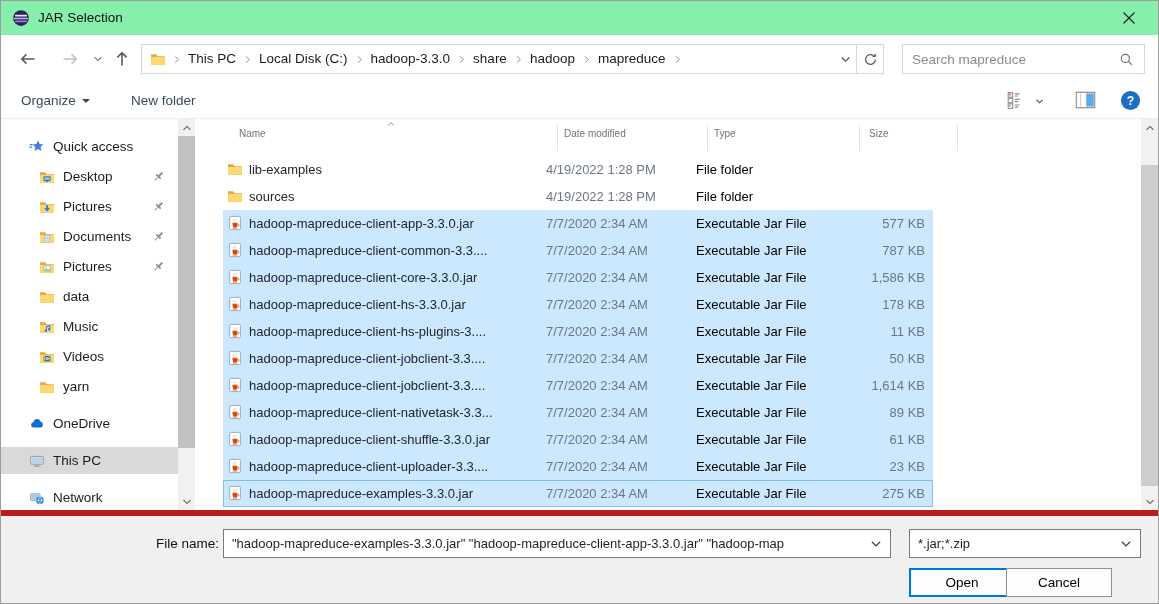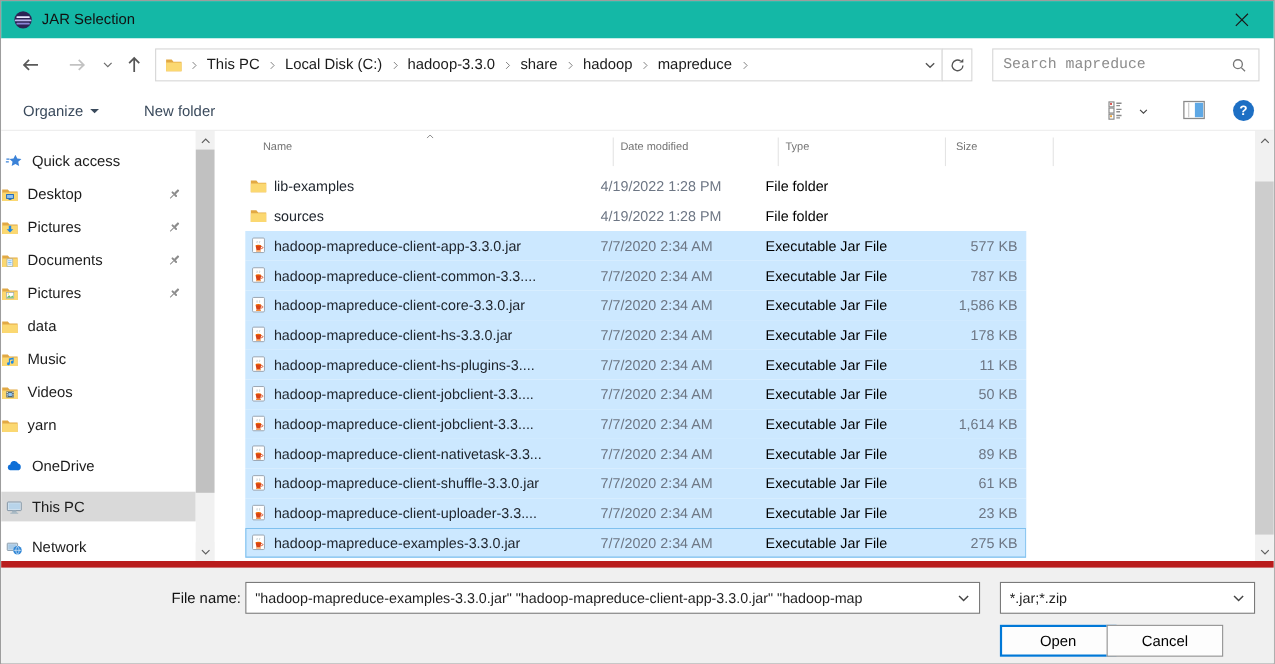--- a/index.html
+++ b/index.html
@@ -4,21 +4,21 @@
 <style>
   *{box-sizing:border-box;margin:0;padding:0}
   html,body{width:1159px;height:604px}
   body{font-family:"Liberation Sans",sans-serif;background:#fff;position:relative;overflow:hidden;
        --accent:#0078d7;--sel:#cce8ff;--sel-border:#7fc0ee;--side-sel:#d9d9d9;--panel:#f0f0f0;}
   .window{position:absolute;inset:0;border:1px solid #9d9d9d;background:#fff;overflow:hidden}
   svg{display:block}
   .ic{width:16px;height:16px;flex:none}
 
   
-  .titlebar{position:absolute;left:0;top:0;width:100%;height:34px;background:#14b8a6}
+  .titlebar{position:absolute;left:0;top:0;width:100%;height:34px;background:#86efac}
   .app-ic{position:absolute;left:11px;top:8px;width:18px;height:18px}
   .title{position:absolute;left:37px;top:0;line-height:34px;font-size:13.5px;color:#111}
   .close-btn{position:absolute;right:8px;top:0;width:42px;height:34px;display:flex;align-items:center;justify-content:center;background:transparent;border:none;cursor:pointer}
   .close-btn svg{width:14px;height:14px}
 
   
   .navbar{position:absolute;left:0;top:34px;width:100%;height:48px;background:#fff}
   .nav-arrow{position:absolute;top:14px;width:22px;height:20px;display:flex;align-items:center;justify-content:center;border:none;background:transparent;cursor:pointer}
   .nav-arrow svg{width:18px;height:18px}
   #btn-back{left:16px;color:#5a5a5a}
@@ -30,21 +30,21 @@
   .addr-folder{margin-left:8px}
   .crumb-wrap{display:flex;align-items:center}
   .crumb{font-size:13.5px;color:#1b1b1b;padding:0 7px;line-height:28px;cursor:pointer}
   .crumb-chev{width:9px;height:9px;color:#6e6e6e}
   .addr-spacer{flex:1}
   .addr-drop{width:22px;height:28px;display:flex;align-items:center;justify-content:center;color:#555;border:none;background:transparent;cursor:pointer}
   .addr-drop svg{width:11px;height:11px}
   .refresh-btn{position:absolute;left:855px;top:9px;width:28px;height:30px;border:1px solid #d6d6d6;background:#fff;display:flex;align-items:center;justify-content:center;cursor:pointer}
   .refresh-btn svg{width:15px;height:15px}
   .searchbox{position:absolute;left:901px;top:9px;width:243px;height:30px;border:1px solid #d6d6d6;background:#fff;display:flex;align-items:center}
-  .searchbox input{flex:1;border:none;outline:none;font-family:Liberation Mono, monospace;font-size:13.5px;color:#444;padding-left:9px;background:transparent}
+  .searchbox input{flex:1;border:none;outline:none;font-family:Liberation Sans, sans-serif;font-size:13.5px;color:#444;padding-left:9px;background:transparent}
   .searchbox input::placeholder{color:#8c8c8c}
   .search-ic{width:15px;height:15px;margin-right:10px;flex:none}
 
   
   .toolbar{position:absolute;left:0;top:82px;width:100%;height:36px;background:#fff;border-bottom:1px solid #ececec}
   .tb-btn{position:absolute;top:0;height:35px;line-height:35px;font-size:13.5px;color:#3a4a5c;background:transparent;border:none;font-family:"Liberation Sans",sans-serif;cursor:pointer}
   #btn-organize{left:20px}
   #btn-organize .tri{display:inline-block;width:0;height:0;border-left:4px solid transparent;border-right:4px solid transparent;border-top:4px solid #3a4a5c;margin-left:6px;vertical-align:middle}
   #btn-newfolder{left:130px}
   .tb-right-ic{position:absolute;top:8px;background:transparent;border:none;cursor:pointer}
@@ -55,22 +55,22 @@
   #btn-pane{left:1074px}
   #btn-pane svg{width:21px;height:18px}
   #btn-help{left:1119px;top:7px}
   #btn-help svg{width:21px;height:21px}
 
   
   .main{position:absolute;left:0;top:118px;width:100%;height:391px;background:#fff}
 
   .sidebar{position:absolute;left:0;top:0;width:177px;height:391px;overflow:hidden;padding-top:14px}
   .side-item{height:27px;margin-bottom:3px;display:flex;align-items:center;gap:8px;position:relative;font-size:13.5px;color:#1c1c1c;cursor:pointer}
-  .side-item.lvl0{padding-left:4px}
-  .side-item.lvl1{}
+  .side-item.lvl0{padding-left:28px}
+  .side-item.lvl1{padding-left:38px}
   .side-item.gap{margin-top:10px}
   .side-item.selected{background:var(--side-sel)}
   .side-item .pin{position:absolute;right:12px;display:none;width:15px;height:15px}
   .side-item.pinned .pin{display:block}
 
   .vscroll{position:absolute;top:0;width:17px;height:391px;background:#f1f1f1}
   #sb-left{left:177px}
   #sb-right{left:1140px}
   .sb-btn{position:absolute;left:0;width:17px;height:17px;display:flex;align-items:center;justify-content:center;color:#5f5f5f;background:#f1f1f1;border:none;cursor:pointer}
   .sb-btn svg{width:10px;height:10px}

